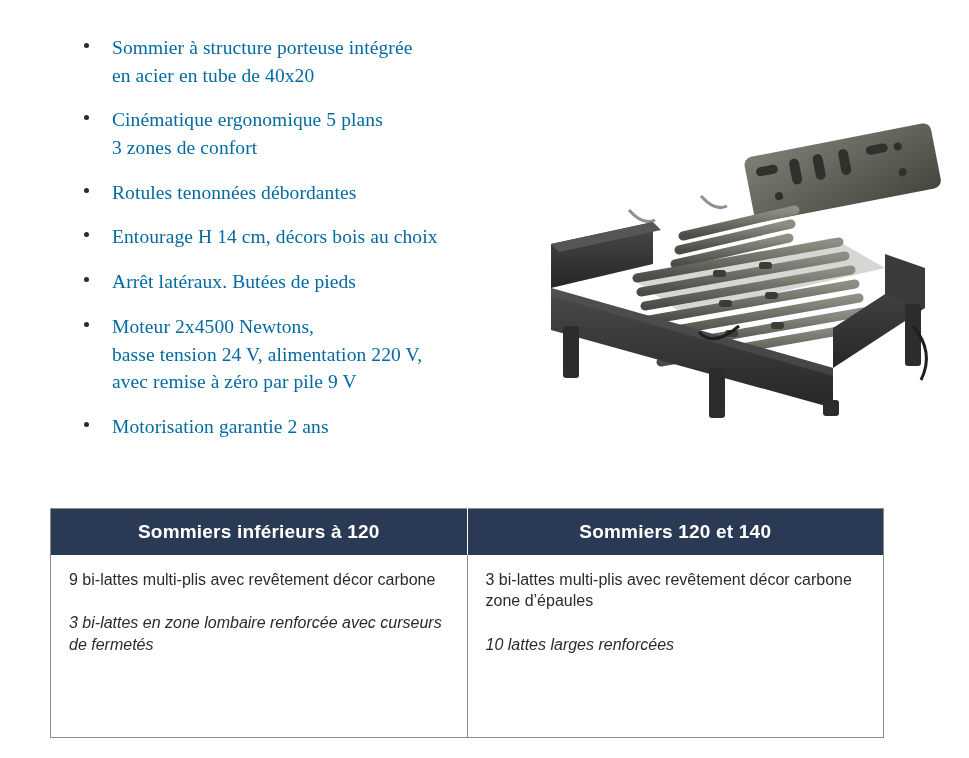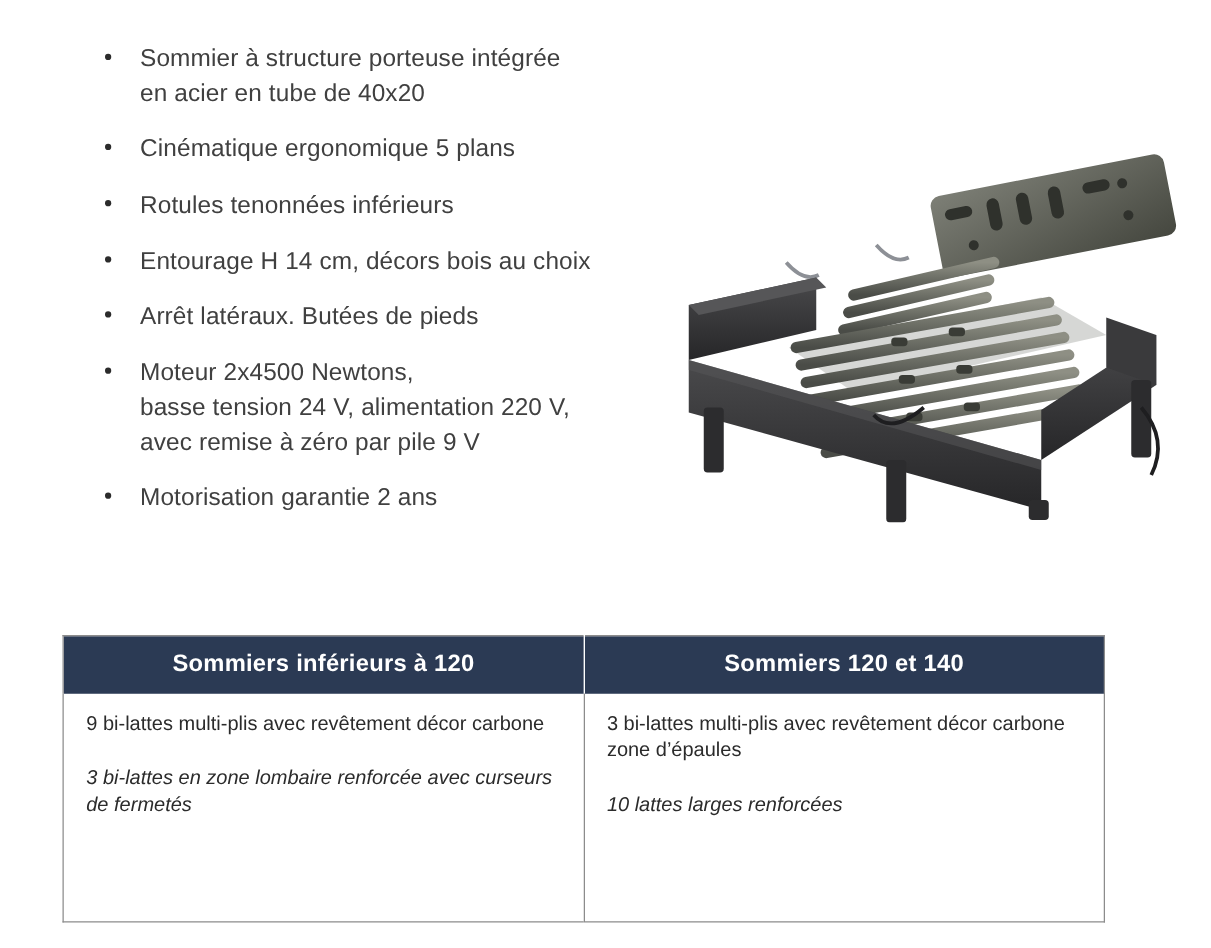--- a/index.html
+++ b/index.html
@@ -25,22 +25,23 @@
     list-style: none;
     margin: 0;
     padding: 0;
   }
   #features li {
     position: relative;
     padding-left: 40px;
     margin-bottom: 17px;
     font-size: 19.5px;
     line-height: 1.42;
-    color: #404040;
+    color: #0369a1;
     letter-spacing: 0.1px;
+    font-family: Liberation Serif, serif;
   }
   #features li .bullet {
     position: absolute;
     left: 12px;
     top: 9px;
     width: 5px;
     height: 5px;
     border-radius: 50%;
     background: #2b2b2b;
   }
@@ -103,24 +104,25 @@
 
 <ul id="features">
     <li>
       <span class="bullet"></span>
       <span class="line">Sommier à structure porteuse intégrée</span>
       <span class="line">en acier en tube de 40x20</span>
     </li>
     <li>
       <span class="bullet"></span>
       <span class="line">Cinématique ergonomique 5 plans</span>
-    </li>
-    <li>
-      <span class="bullet"></span>
-      <span class="line">Rotules tenonnées inférieurs</span>
+      <span class="line">3 zones de confort</span>
+    </li>
+    <li>
+      <span class="bullet"></span>
+      <span class="line">Rotules tenonnées débordantes</span>
     </li>
     <li>
       <span class="bullet"></span>
       <span class="line">Entourage H 14 cm, décors bois au choix</span>
     </li>
     <li>
       <span class="bullet"></span>
       <span class="line">Arrêt latéraux. Butées de pieds</span>
     </li>
     <li>

